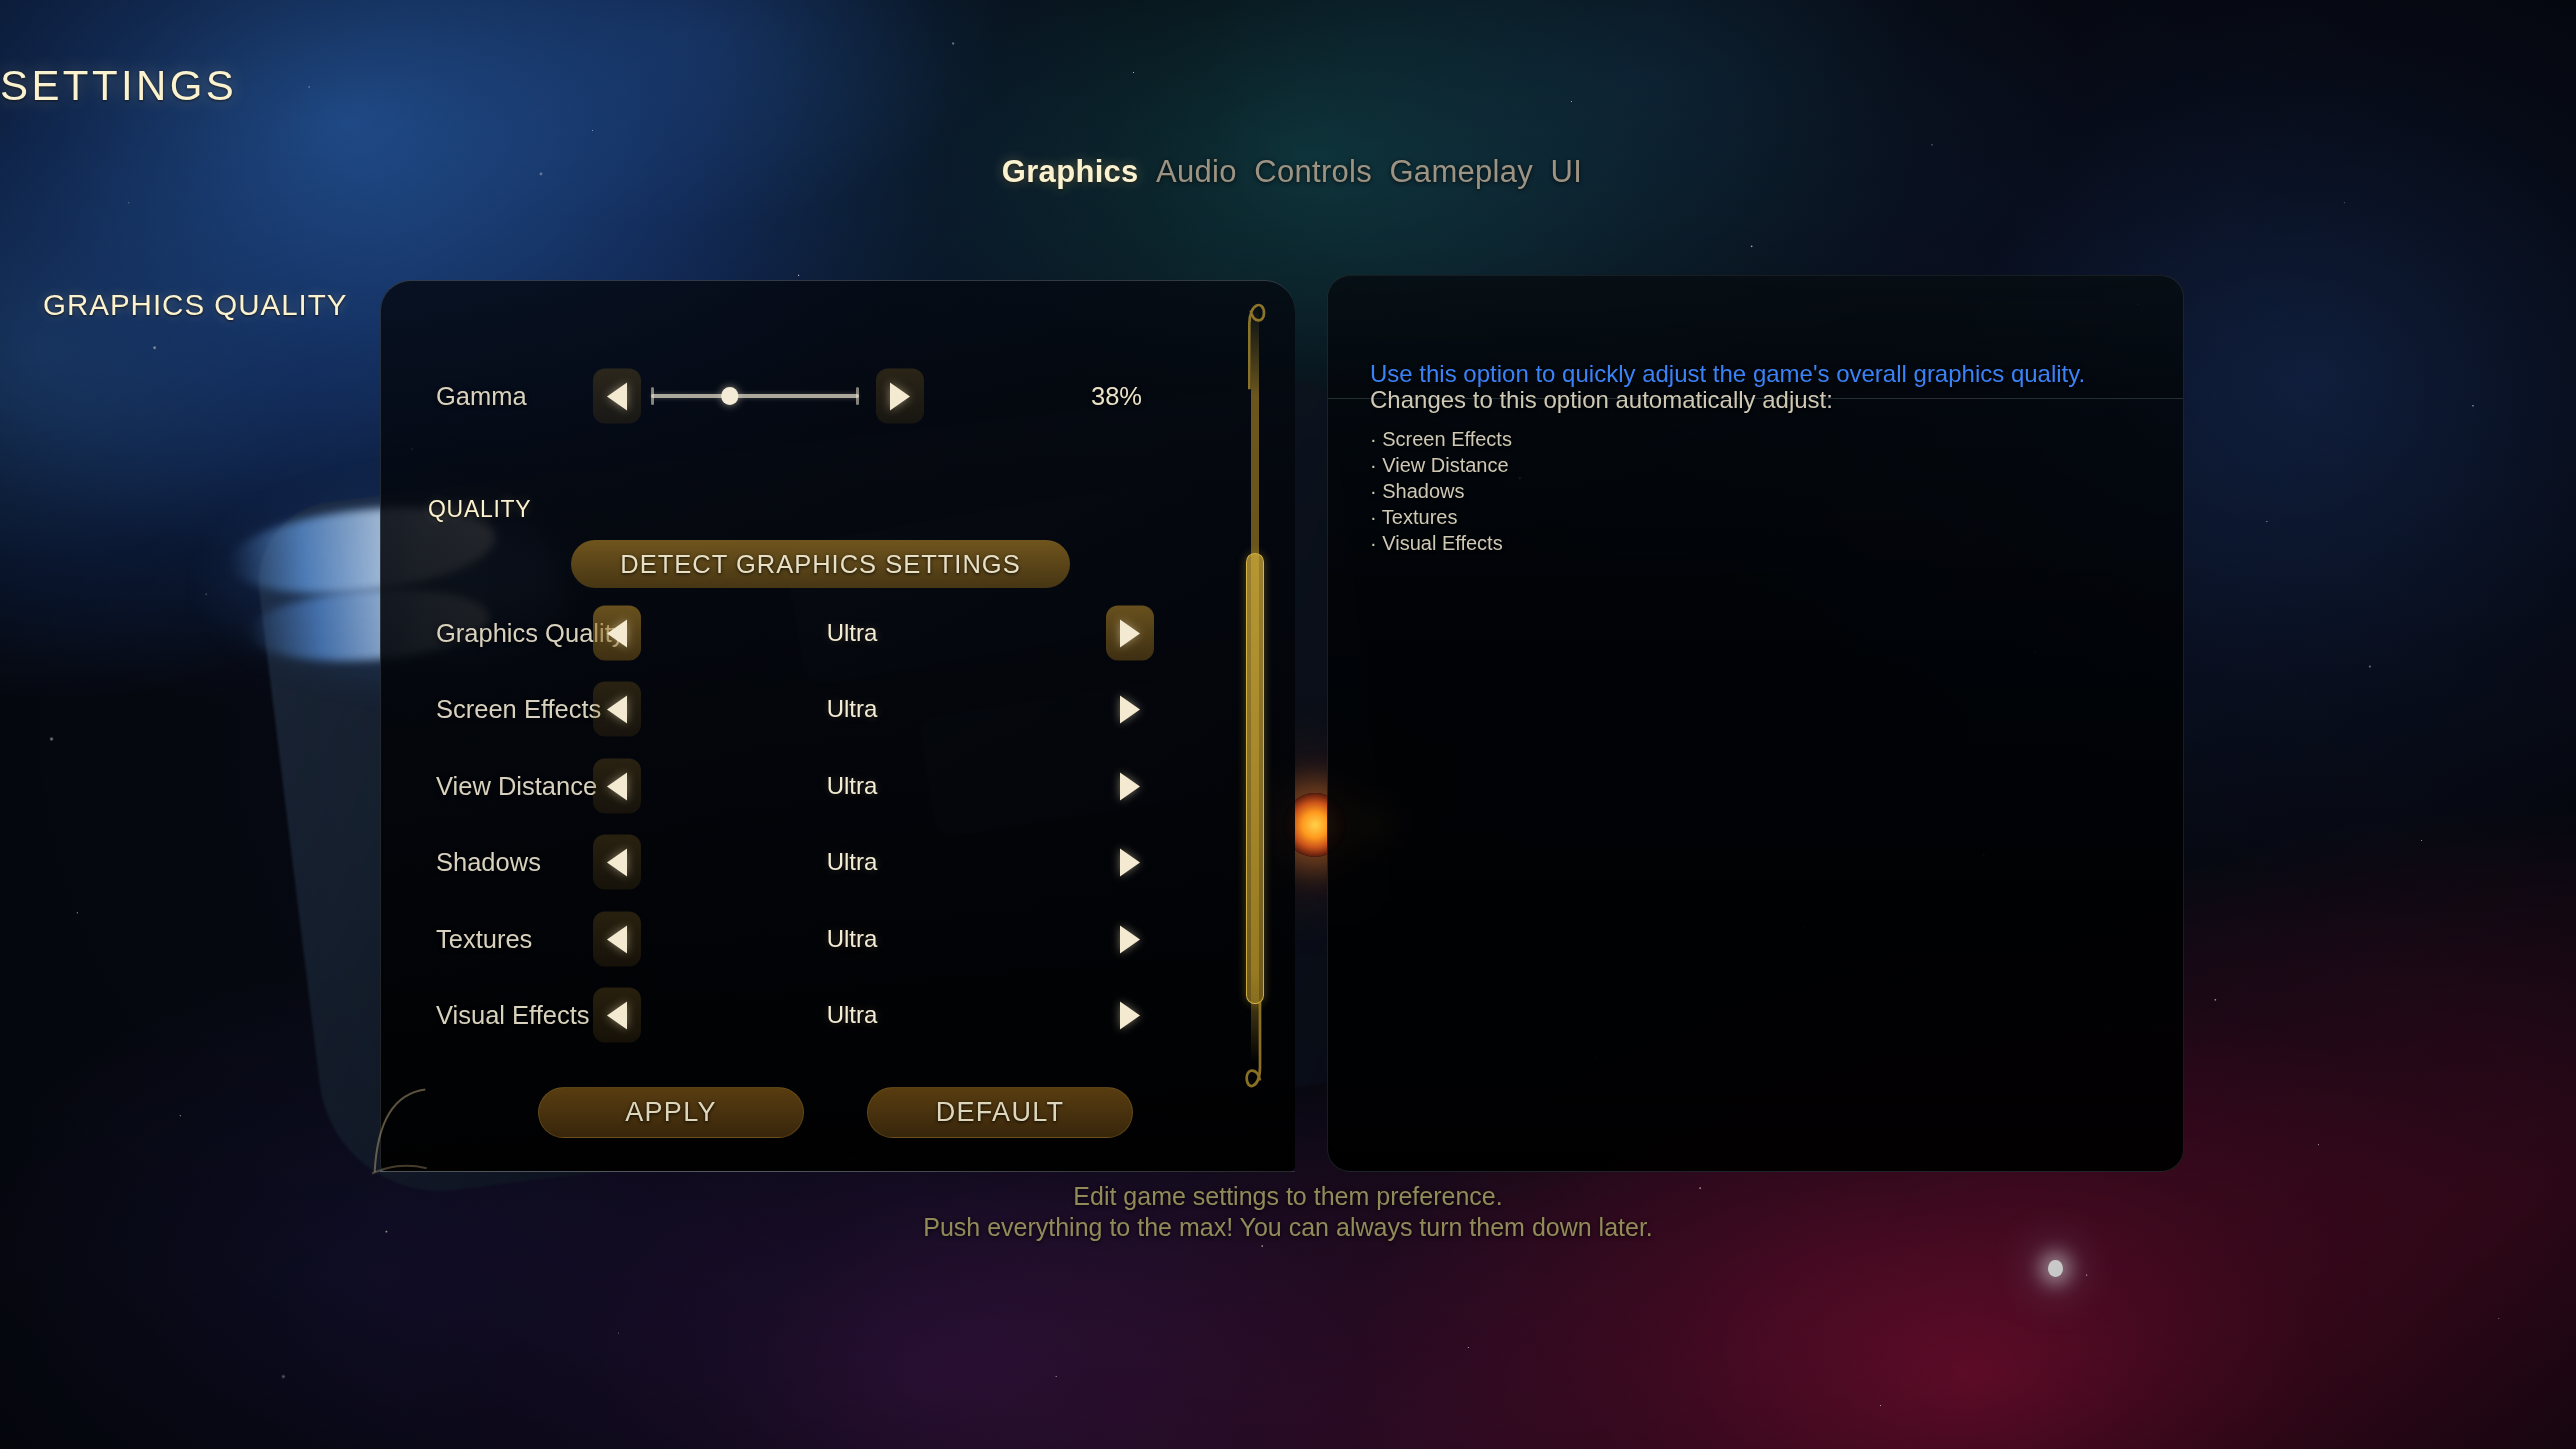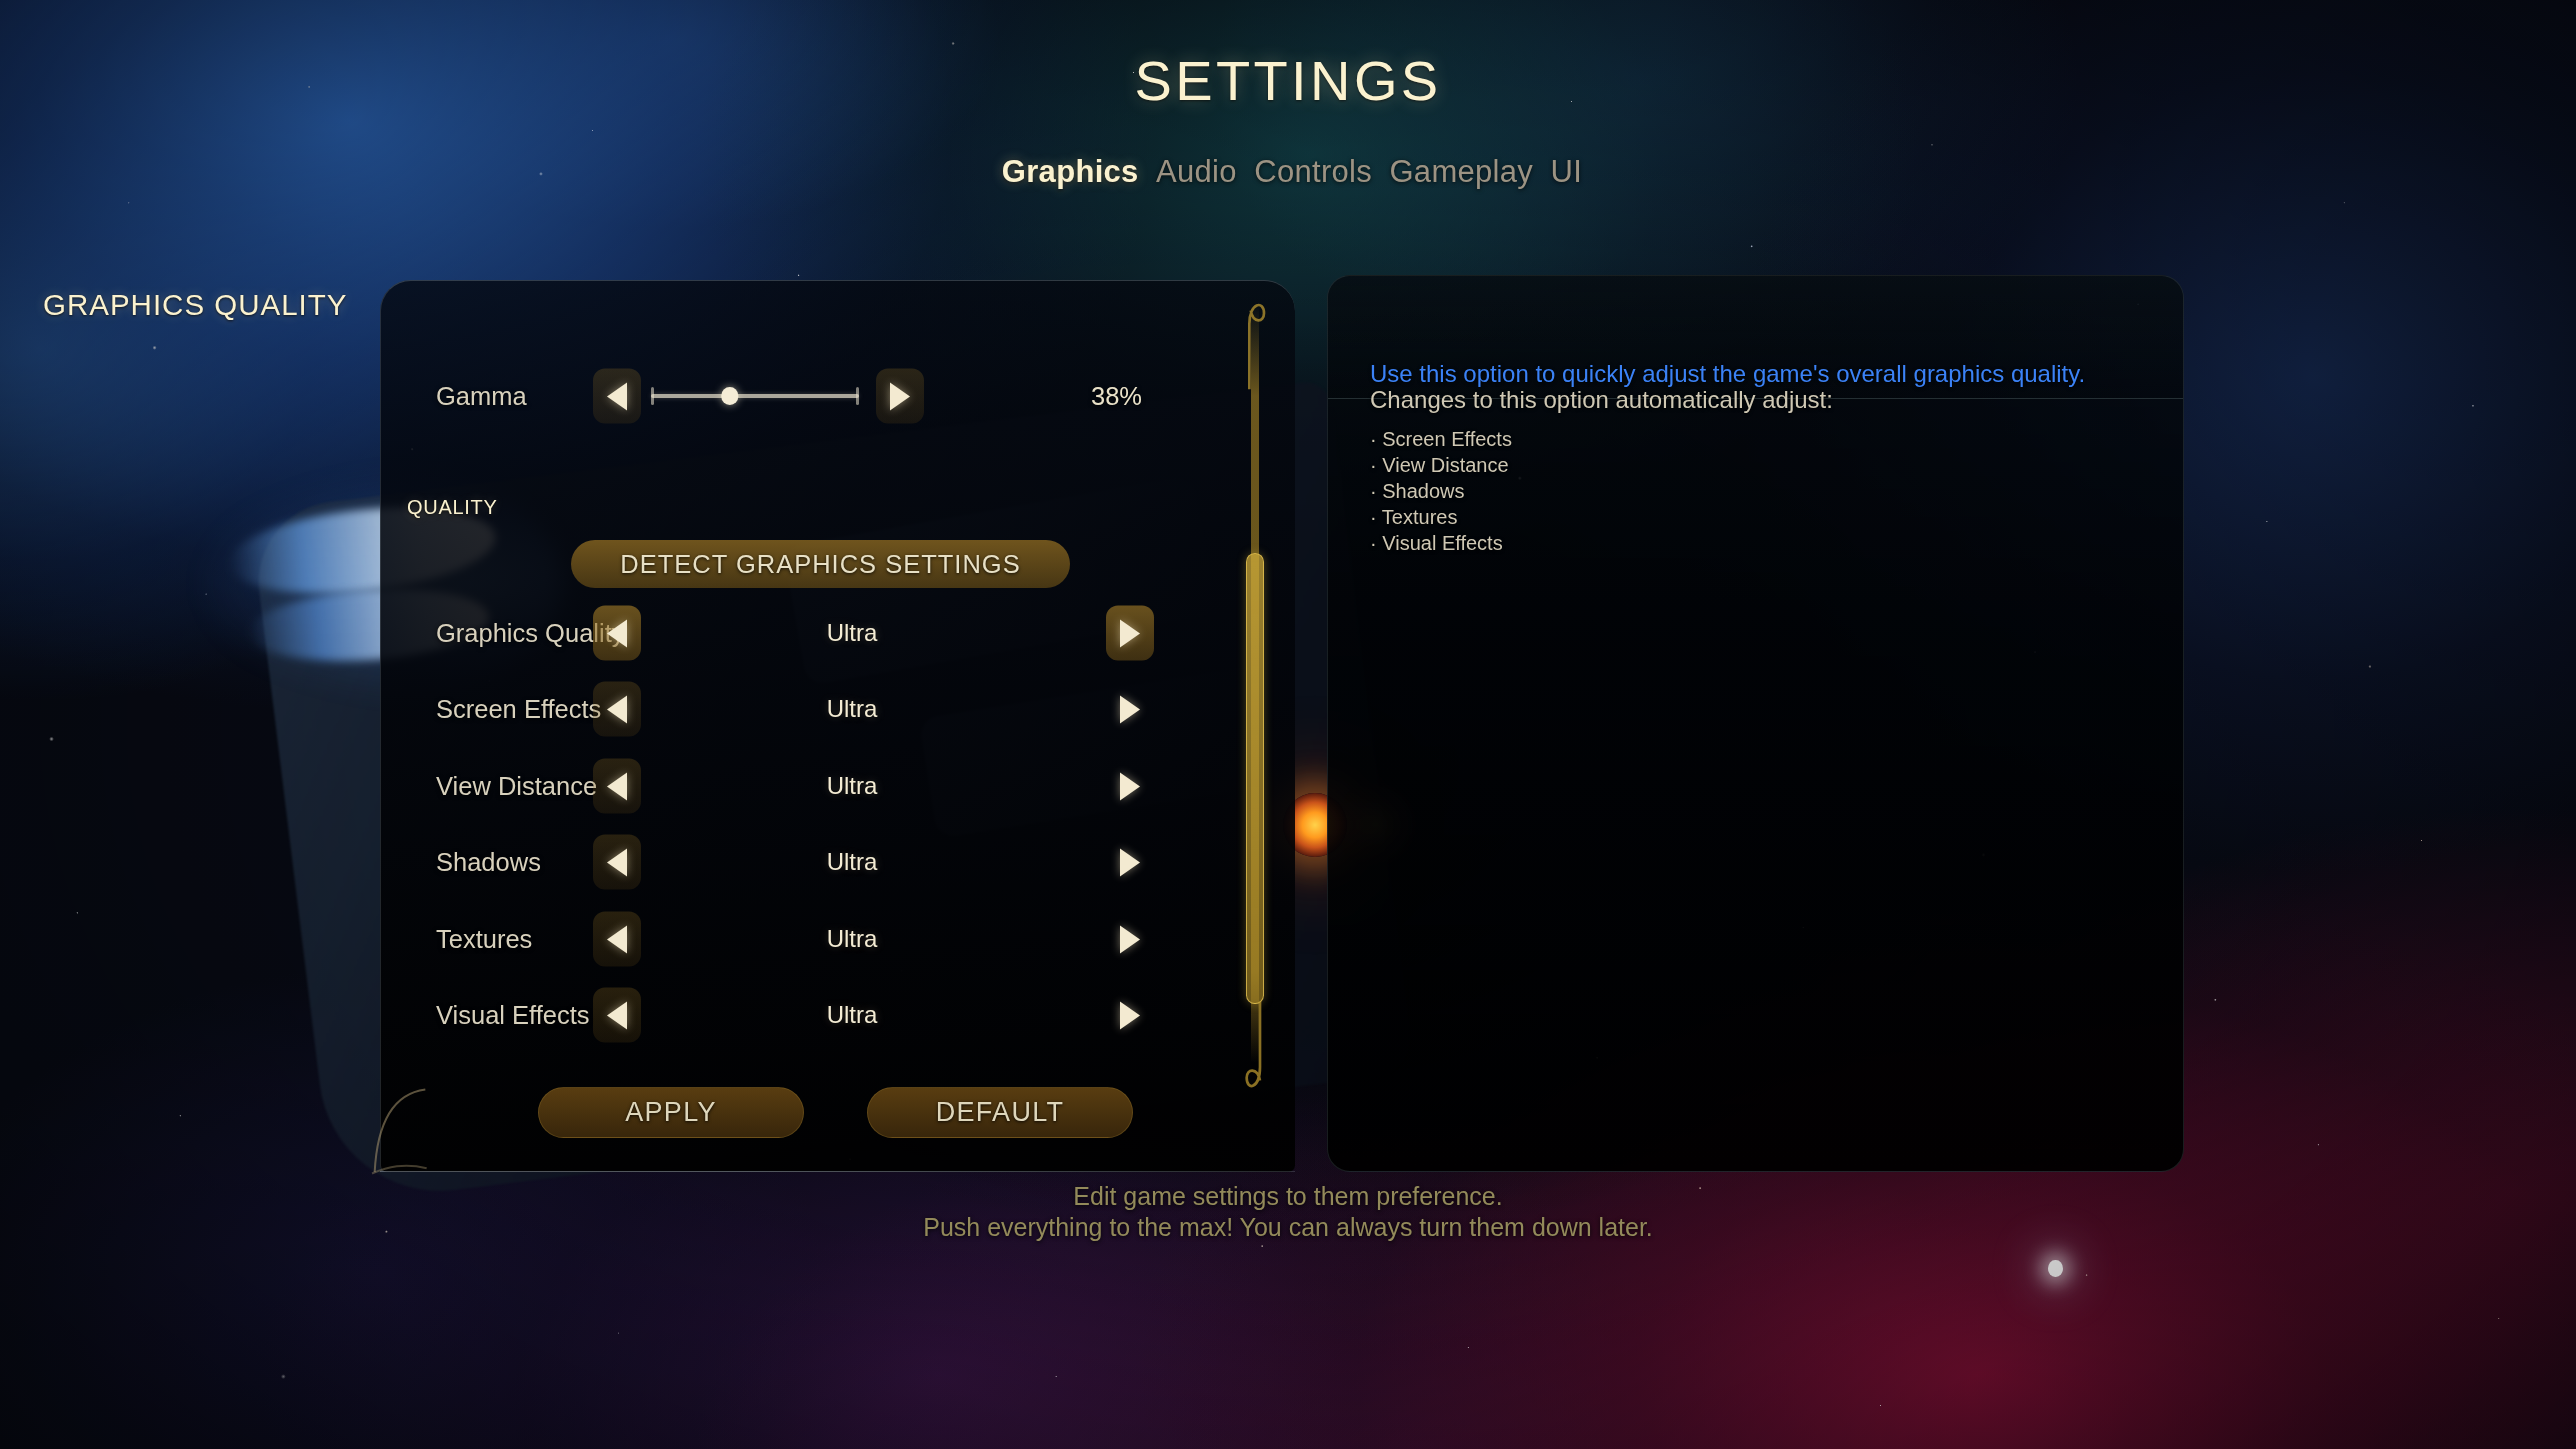--- a/index.html
+++ b/index.html
@@ -161,22 +161,22 @@
     filter:blur(0.9px);
   }
   .hull-detail{
     position:absolute; filter:blur(1.1px); opacity:.55;
     background:linear-gradient(100deg, rgba(58,74,100,.7), rgba(16,22,34,.2));
     border-radius:19px;
   }
 
   
   .title{
-    position:absolute; top:48px; left:0; width:100%; text-align:center;
-    color:#fbf2cf; font-size:56px; letter-spacing:3.4px; font-weight:400;
+    position:absolute; top:62px; left:0; width:100%; text-align:left;
+    color:#fbf2cf; font-size:42px; letter-spacing:3.4px; font-weight:400;
     text-shadow:0 0 17.4px rgba(255,235,170,.30), 0 1.3px 2.7px rgba(0,0,0,.7);
   }
   .tabs{
     position:absolute; top:154px; left:0; width:100%;
     display:flex; justify-content:center; align-items:baseline; gap:17.4px;padding-left:8px;
   }
   .tab{
     font-size:31px; color:#9c9383; letter-spacing:0.3px;
     text-shadow:0 1.3px 4px rgba(0,0,0,.75);
   }
@@ -296,21 +296,21 @@
     text-shadow:0 1.3px 4px rgba(0,0,0,.9);
   }
   .opt-value{
     position:absolute; top:50%; transform:translateY(-50%);
     left:338px; width:268px; text-align:center;
     color:#f4ecd4; font-size:24px;
     text-shadow:0 0 8px rgba(255,240,200,.25), 0 1.3px 4px rgba(0,0,0,.9);
   }
 
   .section-head{
-    position:absolute; left:27px; color:#fbf2cf; font-size:20px; letter-spacing:0.7px;
+    position:absolute; left:48px; color:#fbf2cf; font-size:23px; letter-spacing:0.7px;
     text-shadow:0 0 9.4px rgba(255,235,170,.25), 0 1.3px 3.4px rgba(0,0,0,.85);
   }
 
   .detect-btn{
     position:absolute; left:191px; width:499px; height:48px; border-radius:24px;
     background:linear-gradient(180deg, rgba(152,113,34,.72), rgba(108,80,22,.64));
     display:flex; align-items:center; justify-content:center;
     color:#e8e0c5; font-size:25.5px; letter-spacing:1px;
     text-shadow:0 1.3px 3.4px rgba(0,0,0,.85);
   }

